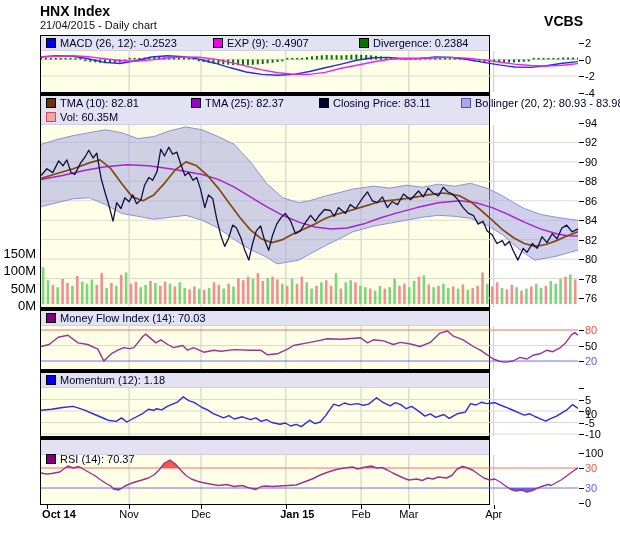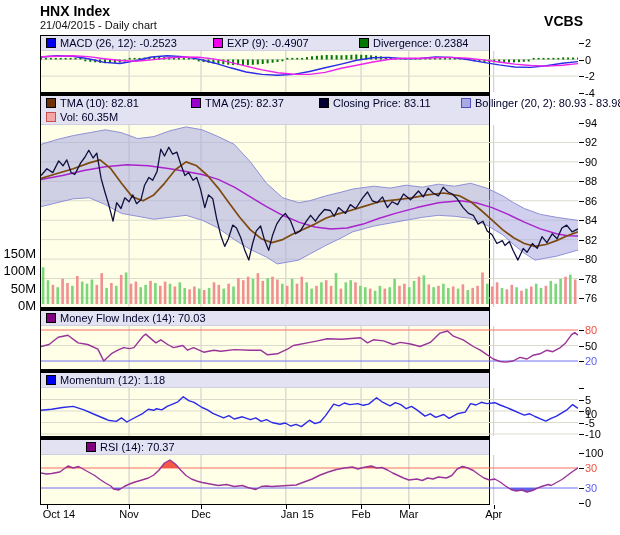--- a/index.html
+++ b/index.html
@@ -16,21 +16,21 @@
   #p-mom{top:370px;height:67px;}
   #p-rsi{top:437px;height:68px;}
   .plot{position:absolute;left:0;top:0;}
   .legendstrip{position:absolute;left:0;top:0;width:100%;background:#E2E2F2;border-bottom:1px solid #cfcfe2;box-sizing:border-box;}
   .legend-item{position:absolute;height:14px;font-size:11px;color:#00002a;white-space:nowrap;}
   .legend-item .mk{display:inline-block;width:8px;height:8px;border:1px solid #000;margin-right:4px;vertical-align:-1px;}
   .tick-label{position:absolute;left:585px;font-size:11px;color:#000;white-space:nowrap;}
   .tick-mark{position:absolute;left:579px;width:5px;height:1px;background:#000;}
   .vol-label{position:absolute;left:0;width:36px;text-align:right;font-size:13px;color:#000;}
   .month-label{position:absolute;top:508px;font-size:11px;color:#000;transform:translateX(-50%);white-space:nowrap;}
-  .month-label.bold{font-weight:normal;padding-left:23px;}
+  .month-label.bold{font-weight:bold;padding-left:23px;}
   .month-tick{position:absolute;top:505px;width:1px;height:4px;background:#000;}
 </style>
 </head>
 <body>
 
 <div id="stage">
   <div class="title">HNX Index</div>
   <div class="subtitle">21/04/2015 - Daily chart</div>
   <div class="brand">VCBS</div>
 
@@ -354,21 +354,21 @@
         <polygon points="0.0,33.0 5.4,34.0 10.7,33.5 18.8,32.0 26.9,26.0 32.2,28.0 37.6,26.5 45.6,31.0 53.7,35.5 59.1,39.5 64.4,43.0 69.8,46.0 72.5,49.0 77.9,50.0 83.2,46.5 88.6,44.0 94.0,42.0 99.3,40.5 107.4,38.0 112.8,35.0 118.1,30.0 123.5,23.0 128.9,20.0 134.3,24.0 139.6,30.0 145.0,35.5 150.4,39.0 155.7,41.0 161.1,42.5 169.2,44.0 177.2,45.5 185.3,44.5 193.3,46.5 201.4,45.5 206.7,47.5 214.8,49.5 220.2,46.5 225.5,46.0 230.9,46.5 239.0,46.0 247.0,45.5 255.1,45.0 263.1,42.0 271.2,39.0 279.2,35.0 287.3,32.0 295.4,29.5 303.4,28.0 311.5,27.0 316.8,29.0 322.2,27.5 330.3,26.0 335.6,28.0 341.0,27.5 346.4,30.0 351.7,33.0 357.1,35.5 362.5,38.0 367.8,40.0 375.9,39.0 381.3,40.5 386.6,38.0 392.0,39.0 397.4,37.0 405.4,38.0 410.8,35.5 416.2,29.0 421.5,26.5 426.9,28.0 432.3,30.5 437.7,34.5 443.0,38.0 448.4,40.0 453.8,39.0 459.1,42.0 464.5,46.0 469.9,49.5 475.2,51.0 480.6,50.0 486.0,52.0 491.4,50.5 496.7,48.0 502.1,46.0 507.5,44.5 510.1,45.5 515.5,42.5 520.9,39.5 526.3,35.5 531.6,31.5 537.0,27.8 537,28 0,28" fill="#F5503C" fill-opacity="0.95" clip-path="url(#rsi-clip0)"></polygon>
         <defs>
           <clipPath id="rsi-clip1">
             <rect x="0" y="48" width="537" height="16"></rect>
           </clipPath>
         </defs>
         <polygon points="0.0,33.0 5.4,34.0 10.7,33.5 18.8,32.0 26.9,26.0 32.2,28.0 37.6,26.5 45.6,31.0 53.7,35.5 59.1,39.5 64.4,43.0 69.8,46.0 72.5,49.0 77.9,50.0 83.2,46.5 88.6,44.0 94.0,42.0 99.3,40.5 107.4,38.0 112.8,35.0 118.1,30.0 123.5,23.0 128.9,20.0 134.3,24.0 139.6,30.0 145.0,35.5 150.4,39.0 155.7,41.0 161.1,42.5 169.2,44.0 177.2,45.5 185.3,44.5 193.3,46.5 201.4,45.5 206.7,47.5 214.8,49.5 220.2,46.5 225.5,46.0 230.9,46.5 239.0,46.0 247.0,45.5 255.1,45.0 263.1,42.0 271.2,39.0 279.2,35.0 287.3,32.0 295.4,29.5 303.4,28.0 311.5,27.0 316.8,29.0 322.2,27.5 330.3,26.0 335.6,28.0 341.0,27.5 346.4,30.0 351.7,33.0 357.1,35.5 362.5,38.0 367.8,40.0 375.9,39.0 381.3,40.5 386.6,38.0 392.0,39.0 397.4,37.0 405.4,38.0 410.8,35.5 416.2,29.0 421.5,26.5 426.9,28.0 432.3,30.5 437.7,34.5 443.0,38.0 448.4,40.0 453.8,39.0 459.1,42.0 464.5,46.0 469.9,49.5 475.2,51.0 480.6,50.0 486.0,52.0 491.4,50.5 496.7,48.0 502.1,46.0 507.5,44.5 510.1,45.5 515.5,42.5 520.9,39.5 526.3,35.5 531.6,31.5 537.0,27.8 537,48 0,48" fill="#5A5AE6" fill-opacity="0.95" clip-path="url(#rsi-clip1)"></polygon>
         <polyline points="0.0,33.0 5.4,34.0 10.7,33.5 18.8,32.0 26.9,26.0 32.2,28.0 37.6,26.5 45.6,31.0 53.7,35.5 59.1,39.5 64.4,43.0 69.8,46.0 72.5,49.0 77.9,50.0 83.2,46.5 88.6,44.0 94.0,42.0 99.3,40.5 107.4,38.0 112.8,35.0 118.1,30.0 123.5,23.0 128.9,20.0 134.3,24.0 139.6,30.0 145.0,35.5 150.4,39.0 155.7,41.0 161.1,42.5 169.2,44.0 177.2,45.5 185.3,44.5 193.3,46.5 201.4,45.5 206.7,47.5 214.8,49.5 220.2,46.5 225.5,46.0 230.9,46.5 239.0,46.0 247.0,45.5 255.1,45.0 263.1,42.0 271.2,39.0 279.2,35.0 287.3,32.0 295.4,29.5 303.4,28.0 311.5,27.0 316.8,29.0 322.2,27.5 330.3,26.0 335.6,28.0 341.0,27.5 346.4,30.0 351.7,33.0 357.1,35.5 362.5,38.0 367.8,40.0 375.9,39.0 381.3,40.5 386.6,38.0 392.0,39.0 397.4,37.0 405.4,38.0 410.8,35.5 416.2,29.0 421.5,26.5 426.9,28.0 432.3,30.5 437.7,34.5 443.0,38.0 448.4,40.0 453.8,39.0 459.1,42.0 464.5,46.0 469.9,49.5 475.2,51.0 480.6,50.0 486.0,52.0 491.4,50.5 496.7,48.0 502.1,46.0 507.5,44.5 510.1,45.5 515.5,42.5 520.9,39.5 526.3,35.5 531.6,31.5 537.0,27.8" fill="none" stroke="#993399" stroke-width="1.4" stroke-linejoin="round"></polyline>
       </svg>
       <div class="legendstrip" style="height: 15px;"></div>
-      <div class="legend-item" style="left: 5px; top: 1px; margin-left: 40px;"><span class="mk" style="background: rgb(128, 0, 128); border-color: rgb(0, 0, 0);"></span><span>RSI (14): 70.37</span></div>
+      <div class="legend-item" style="left: 5px; top: 13px;"><span class="mk" style="background: rgb(128, 0, 128); border-color: rgb(0, 0, 0);"></span><span>RSI (14): 70.37</span></div>
     </div>
 <div class="tick-mark" style="top: 42.9px;"></div>
     <div class="tick-label" style="top: 36.9px;">2</div>
     <div class="tick-mark" style="top: 59.5px;"></div>
     <div class="tick-label" style="top: 53.5px;">0</div>
     <div class="tick-mark" style="top: 76.1px;"></div>
     <div class="tick-label" style="top: 70.1px;">-2</div>
     <div class="tick-mark" style="top: 92.7px;"></div>
     <div class="tick-label" style="top: 86.7px;">-4</div>
     <div class="tick-mark" style="top: 123px;"></div>

